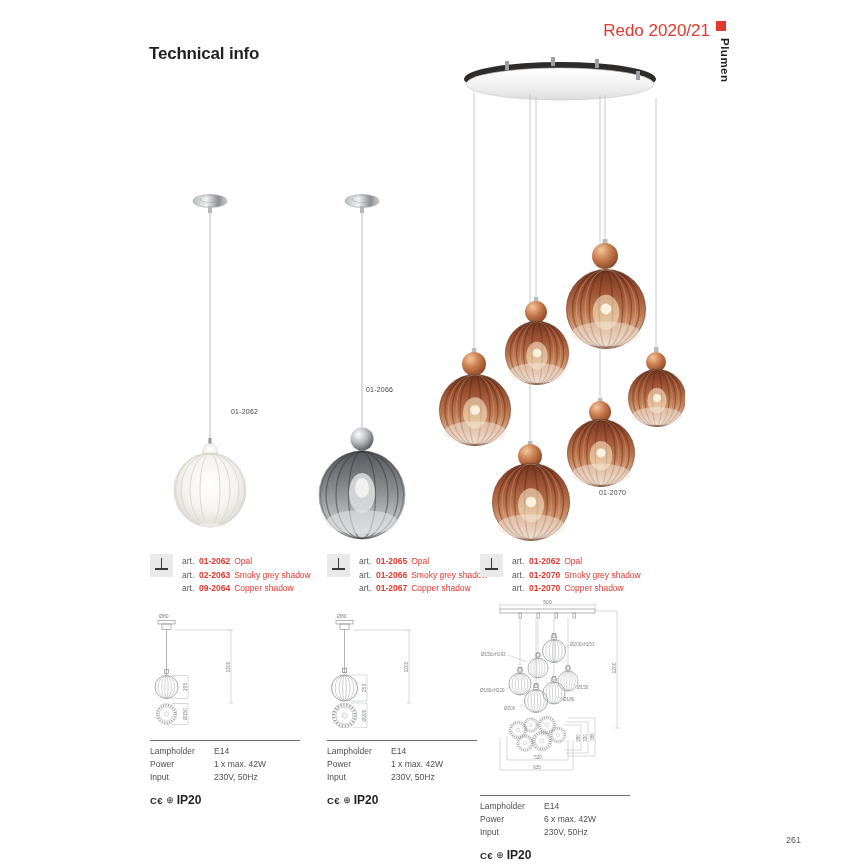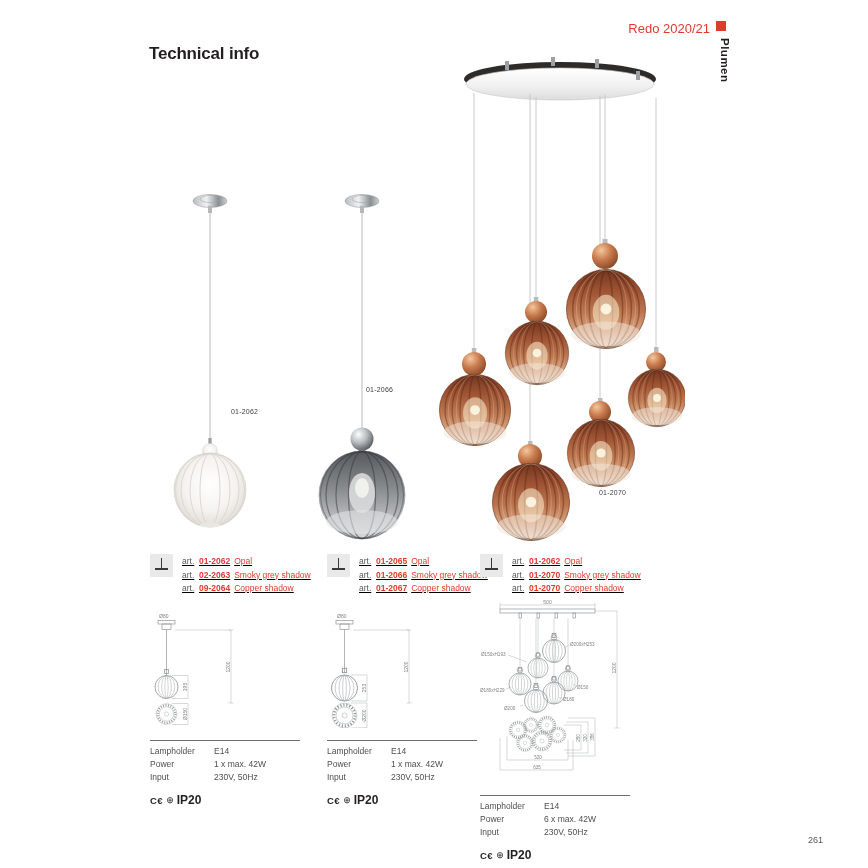--- a/index.html
+++ b/index.html
@@ -1,33 +1,33 @@
 <!DOCTYPE html>
 <html><head>
 <meta charset="utf-8">
 <style>
   html,body { margin:0; padding:0; background:#ffffff; }
   #page { position:relative; width:868px; height:868px; background:#fff;
           font-family:"Liberation Sans", sans-serif; overflow:hidden; }
   .abs { position:absolute; }
 
   .page-title { font-size:17px; font-weight:bold; color:#231f20; letter-spacing:-0.2px; }
-  .brand-text { font-size:13px; color:#e0392e; }
+  .brand-text { font-size:17px; color:#e0392e; }
   .brand-square { width:10px; height:10px; background:#e0392e; }
   .collection-vert { writing-mode:vertical-rl; font-weight:bold; font-size:11.5px;
                      color:#231f20; letter-spacing:0.5px; }
   .img-label { font-size:7px; color:#414042; letter-spacing:0.2px; }
   .page-num { font-size:9px; color:#58595b; }
 
   .articles { display:flex; gap:9px; }
   .art-icon { width:23px; height:23px; background:#e9e9e9; position:relative; flex:0 0 auto; }
   .art-icon .stem { position:absolute; left:11px; top:4px; width:1px; height:10px; background:#3a3a3a; }
   .art-icon .bar  { position:absolute; left:5px; top:14px; width:13px; height:2px; background:#3a3a3a; }
   .art-rows { padding-top:1px; }
-  .art-row { display:flex; font-size:8.5px; line-height:13.5px; white-space:nowrap;text-decoration:underline; }
+  .art-row { display:flex; font-size:8.5px; line-height:13.5px; white-space:nowrap; }
   .art-prefix { color:#58595b; width:17px; }
   .art-code { color:#e0392e; font-weight:bold; margin-right:4px; }
   .art-name { color:#e0392e; }
 
   .spec { width:150px; border-top:1px solid #6d6e70; padding-top:4px; font-size:8.5px; color:#4d4e50; }
   .spec-row { display:flex; line-height:13px; }
   .spec-label { width:64px; flex:0 0 auto; }
   .marks { display:flex; align-items:center; gap:3px; margin-top:9px; color:#231f20; }
   .ce { font-size:9.5px; font-weight:bold; letter-spacing:0.5px; }
   .cert-icon { font-size:9px; }
@@ -461,14 +461,14 @@
       <span class="spec-label">Input</span>
       <span class="spec-value">230V, 50Hz</span>
     </div>
     <div class="marks">
       <span class="ce">C€</span>
       <span class="cert-icon">⊕</span>
       <span class="ip">IP20</span>
     </div>
   </div>
 
-  <div class="abs page-num" style="left:768px; top:835px; width:55px; text-align:right;">261</div>
+  <div class="abs page-num" style="left:746px; top:835px; width:55px; text-align:right;">261</div>
 </div>
 
 </body></html>

